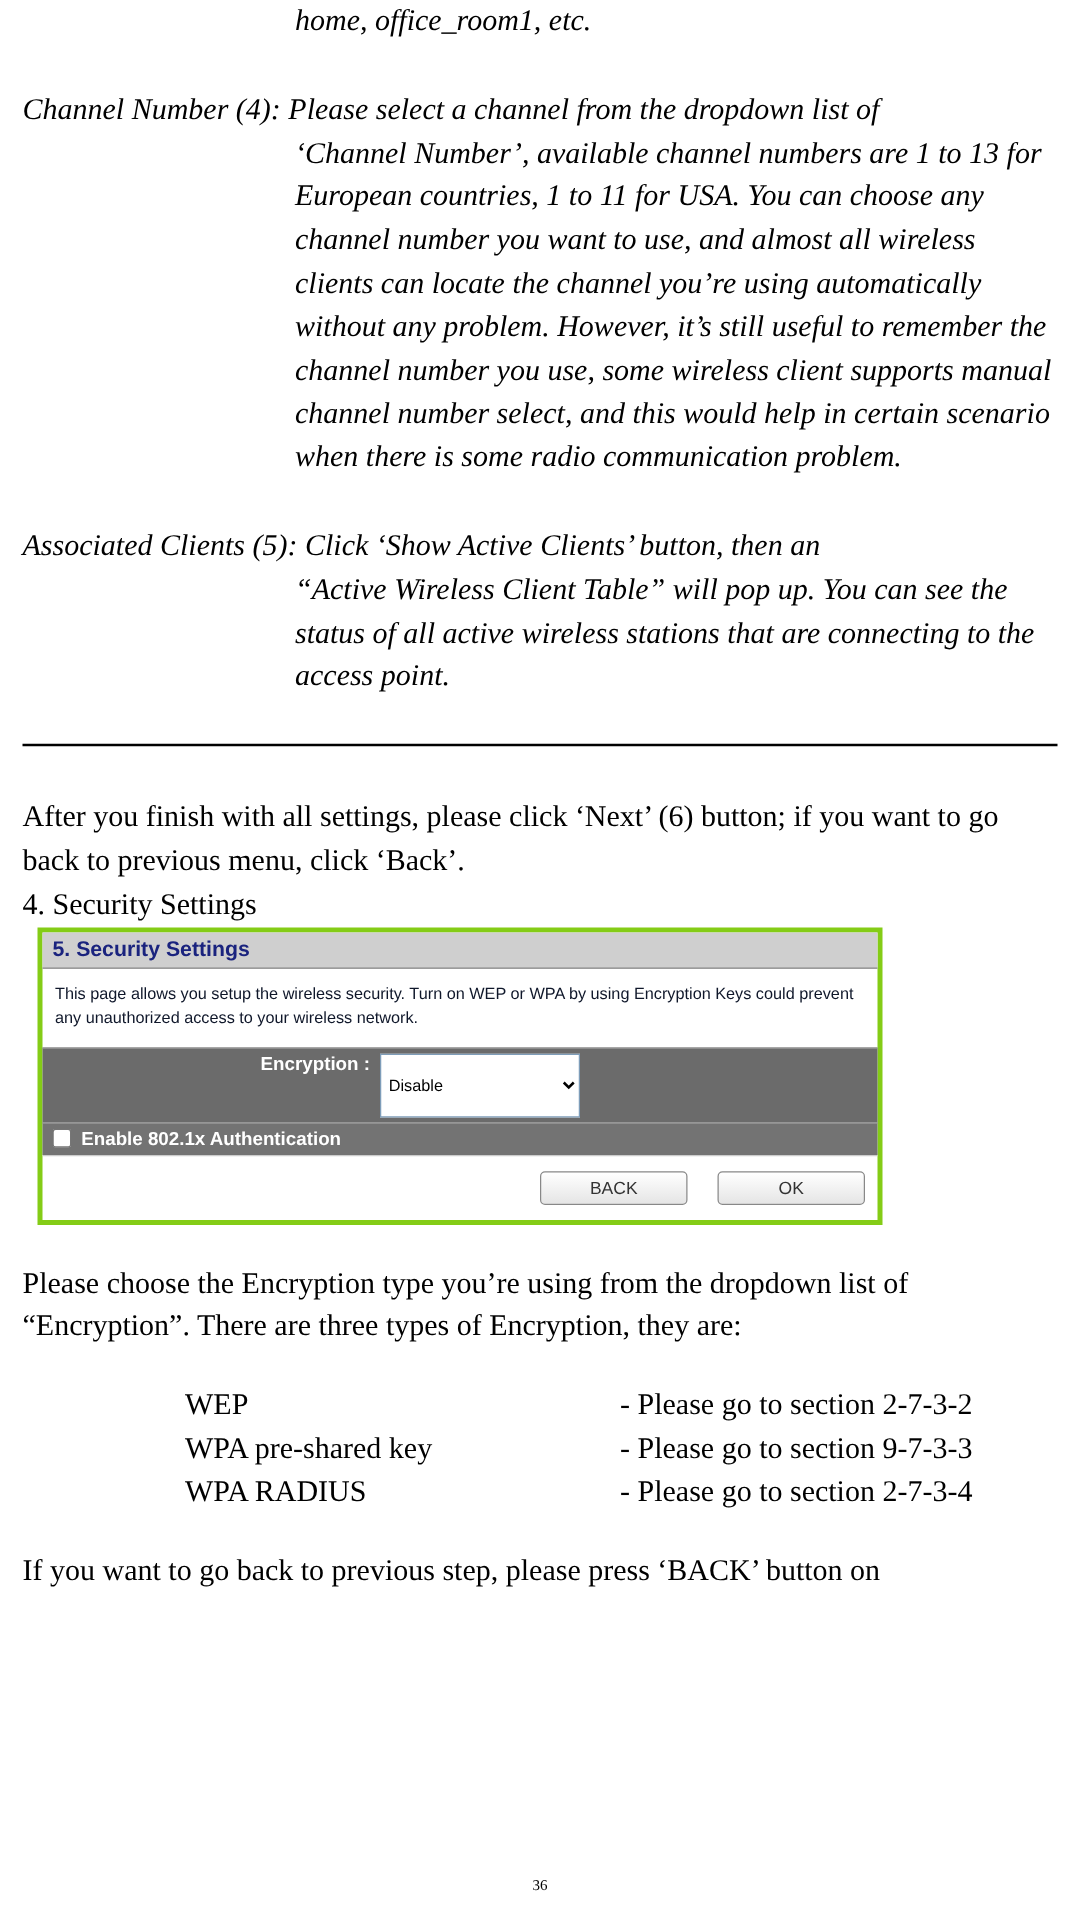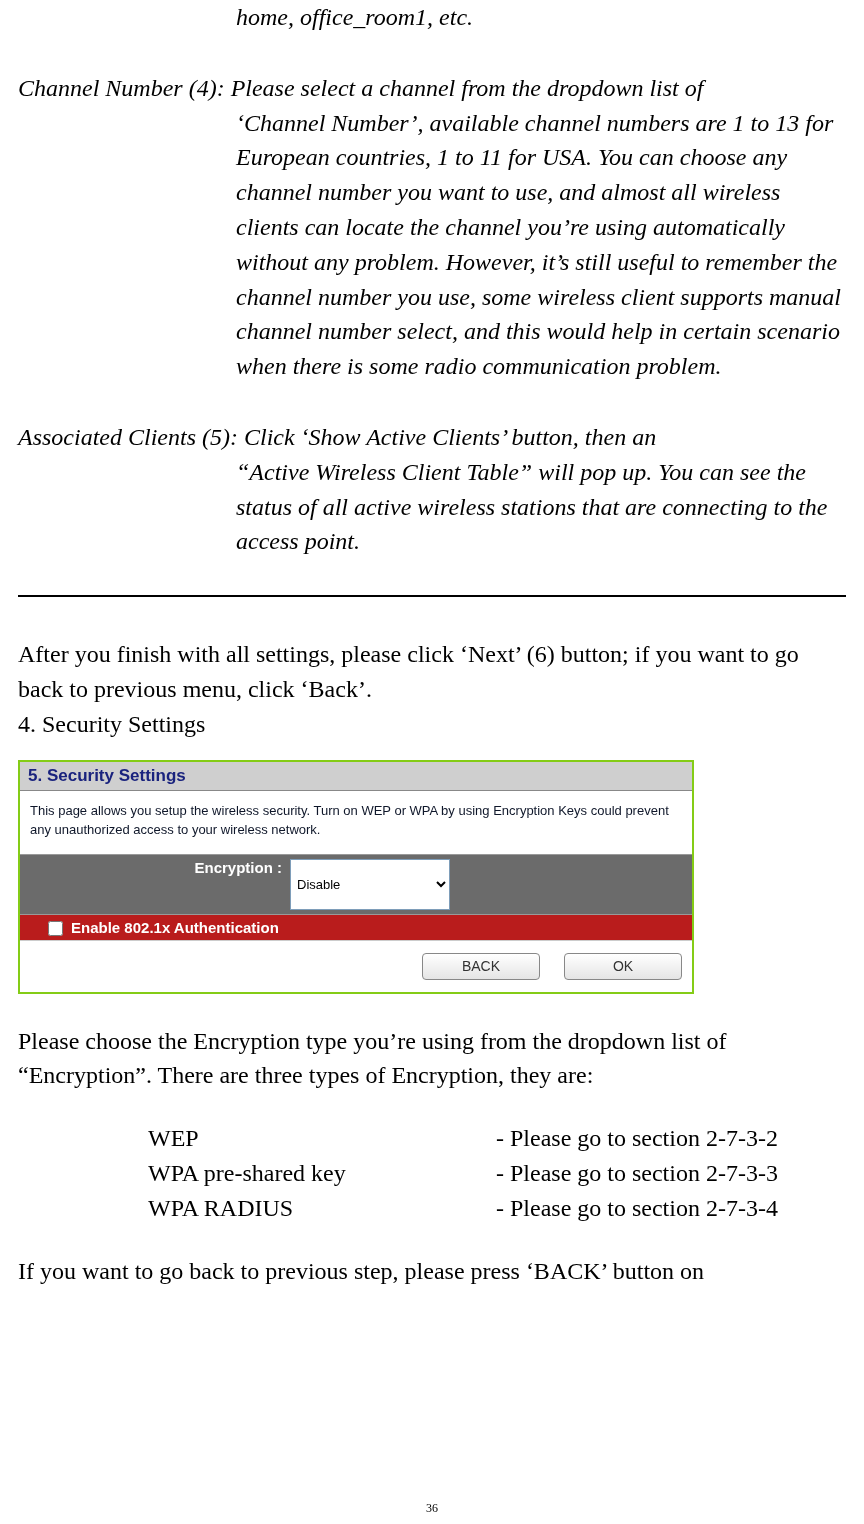--- a/index.html
+++ b/index.html
@@ -39,27 +39,26 @@
       border-top: 2px solid #000;
       margin: 16px 0 40px 0;
     }
     .plain-text {
       font-style: normal;
       line-height: 1.45;
     }
     .heading4 {
       font-style: normal;
       line-height: 1.45;
-      margin-bottom: 18px;
     }
     
     .ui-panel {
       width: 676px;
-      border: 2px solid #84cc16;
-      margin: 0 0 30px 0;
+      border: 4px solid #84cc16;
+      margin: 0 0 30px 12px;
       background: #ffffff;
       font-family: Arial, Helvetica, sans-serif;
       font-size: 15px;
     }
     .ui-title {
       background: #cfcfcf;
       color: #1a237e;
       font-weight: bold;
       font-size: 17px;
       padding: 4px 8px;
@@ -88,24 +87,24 @@
     .ui-row select {
       width: 160px;
       font-size: 13px;
       background: #ffffff;
       border: 1px solid #7e9db9;
       color: #000000;
       padding: 16px 2px;
     }
     .ui-row2 {
       display: flex;
-      align-items: flex-end;
-      background: #b91c1c;
+      align-items: flex-start;
+      background: #737373;
       color: #ffffff;
-      padding: 4px 24px;
+      padding: 4px 4px;
       border-top: 1px solid #999999;
     }
     .ui-row2 input[type="checkbox"]{
       width: 15px;
       height: 15px;
       margin-right: 8px;
       margin-left: 4px;
     }
     .ui-row2 .checklabel {
       font-weight: bold;
@@ -204,21 +203,21 @@
 
 <div class="plain-text">Please choose the Encryption type you’re using from the dropdown list of “Encryption”. There are three types of Encryption, they are:</div>
 
 <div class="enc-table plain-text">
   <div class="enc-row">
     <span class="c1" style="min-width:348px;">WEP</span>
     <span class="c2">- Please go to section 2-7-3-2</span>
   </div>
   <div class="enc-row">
     <span class="c1" style="min-width:348px;">WPA pre-shared key</span>
-    <span class="c2">- Please go to section 2-7-3-3</span>
+    <span class="c2">- Please go to section 9-7-3-3</span>
   </div>
   <div class="enc-row">
     <span class="c1" style="min-width:348px;">WPA RADIUS</span>
     <span class="c2">- Please go to section 2-7-3-4</span>
   </div>
 </div>
 
 <div class="plain-text">If you want to go back to previous step, please press ‘BACK’ button on</div>
 
 <div class="page-number">36</div>

